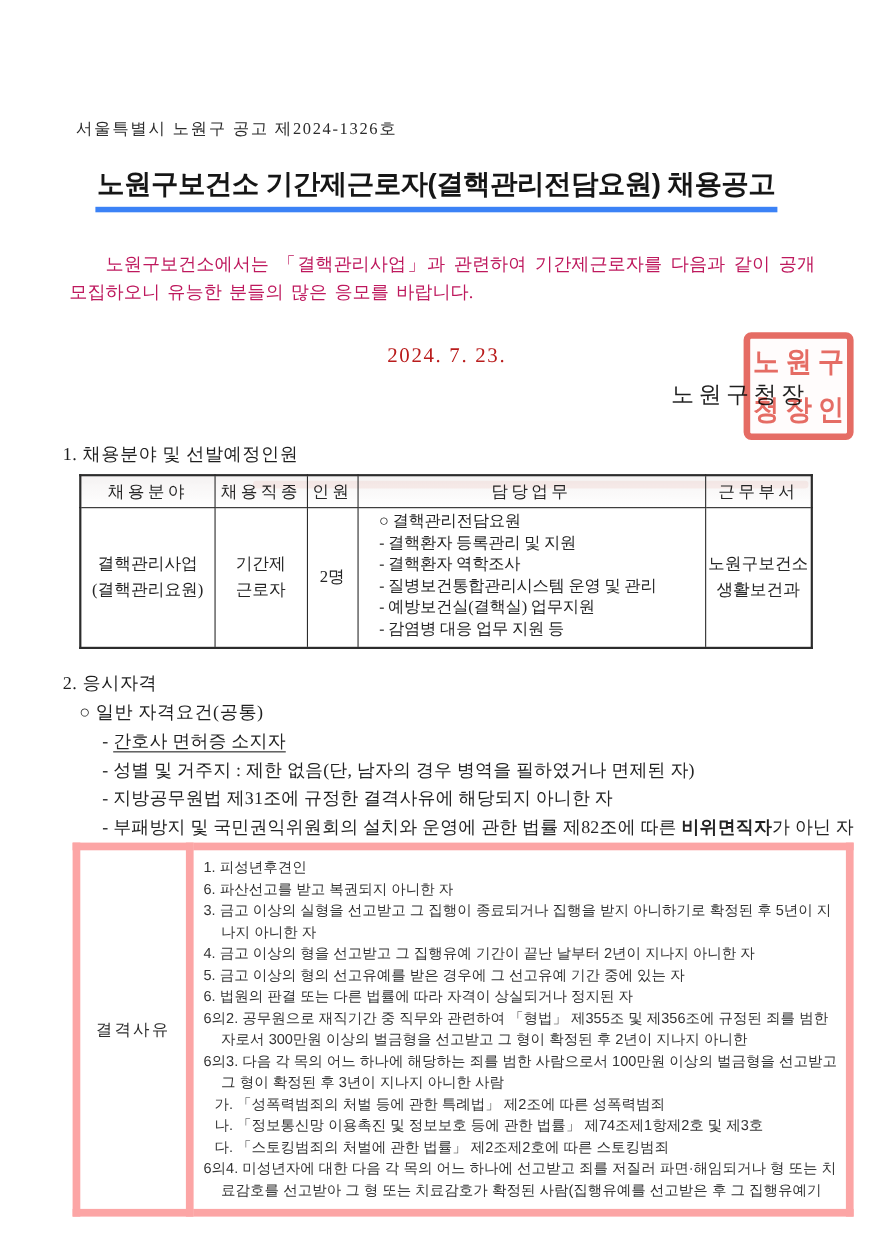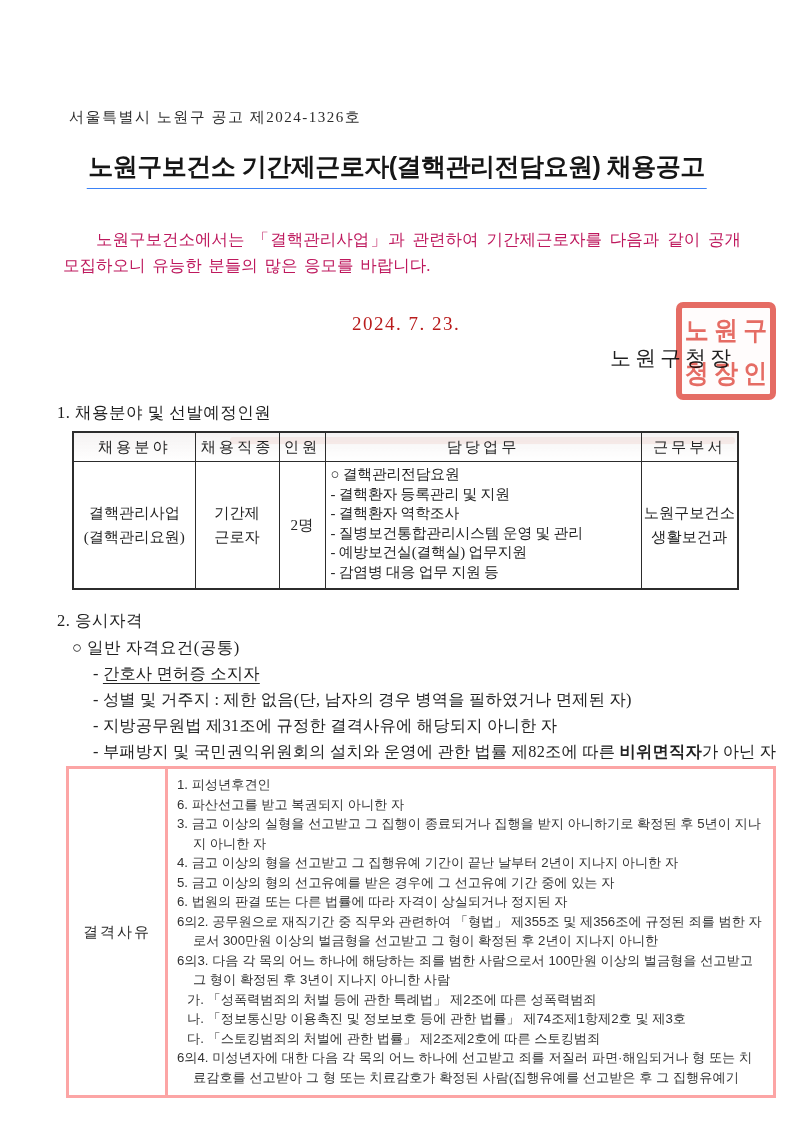--- a/index.html
+++ b/index.html
@@ -14,21 +14,21 @@
   
   .doc-number{
     position:absolute;left:69px;top:108px;
     font-size:15px;letter-spacing:1.5px;color:#2b2b2b;
   }
   .doc-title{
     position:absolute;left:50%;top:150px;transform:translateX(-50%);
     margin:0;white-space:nowrap;
     font-family:"Liberation Sans","DejaVu Sans",sans-serif;
     font-size:25px;font-weight:800;letter-spacing:-0.5px;color:#161616;
-    border-bottom:1px solid #3b82f6;padding:0 2px 5px 2px;
+    border-bottom:5px solid #3b82f6;padding:0 2px 5px 2px;
   }
   .intro{
     position:absolute;left:63px;top:210px;width:678px;
     font-size:16.5px;line-height:1.58;text-indent:2em;
     text-align:justify;word-spacing:2.5px;color:#be185d;
   }
   .issue-date{
     position:absolute;left:352px;top:313px;
     font-size:19px;letter-spacing:1.5px;color:#b91c1c;
   }
@@ -72,40 +72,40 @@
   }
   .recruit-table{border:2px solid #2c2c2c;}
   .recruit-table th{
     font-weight:normal;letter-spacing:3px;
     height:26px;padding:1px 0;
     background:linear-gradient(180deg,rgba(215,205,205,0.25),rgba(255,255,255,0));
   }
   .recruit-table td{vertical-align:middle;}
   .cell-center{text-align:center;line-height:1.55;}
   .duties-cell{padding:3px 5px 5px 5px;}
-  .duty-line{white-space:nowrap;overflow:hidden;line-height:19.6px;font-size:14.8px;letter-spacing:-0.2px;}
+  .duty-line{white-space:nowrap;overflow:hidden;line-height:19.6px;font-size:14.8px;letter-spacing:-0.2px;margin-left:14px;}
   
   .req-item{
     position:absolute;left:93px;
     font-size:16.3px;color:#232323;white-space:nowrap;letter-spacing:0.2px;
   }
   .req1{top:663px;font-family:Liberation Serif, serif;}
   .req2{top:689px;}
   .req3{top:715px;}
   .req4{top:741px;}
   .req-underline{text-decoration:underline;text-underline-offset:4px;}
   .req-bold{font-weight:bold;}
   
   .dq-table{
     position:absolute;left:66px;top:766px;width:710px;height:311px;
     border-collapse:collapse;table-layout:fixed;
     border:2px solid #3a3a3a;
     font-family:"Liberation Sans","DejaVu Sans",sans-serif;
   }
-  .dq-table th,.dq-table td{border:3px solid #fca5a5;vertical-align:middle;}
+  .dq-table th,.dq-table td{border:7px solid #fca5a5;vertical-align:middle;}
   .dq-row-header{
     width:94px;text-align:center;font-weight:normal;
     font-size:15px;letter-spacing:2px;color:#2b2b2b;
   }
   .dq-cell{
     padding:6px 8px 8px 9px;vertical-align:top;
     font-size:13.2px;line-height:19.5px;color:#333;
   }
   .dq-item{padding-left:16px;text-indent:-16px;}
   .dq-item.lv2{margin-left:10px;}

